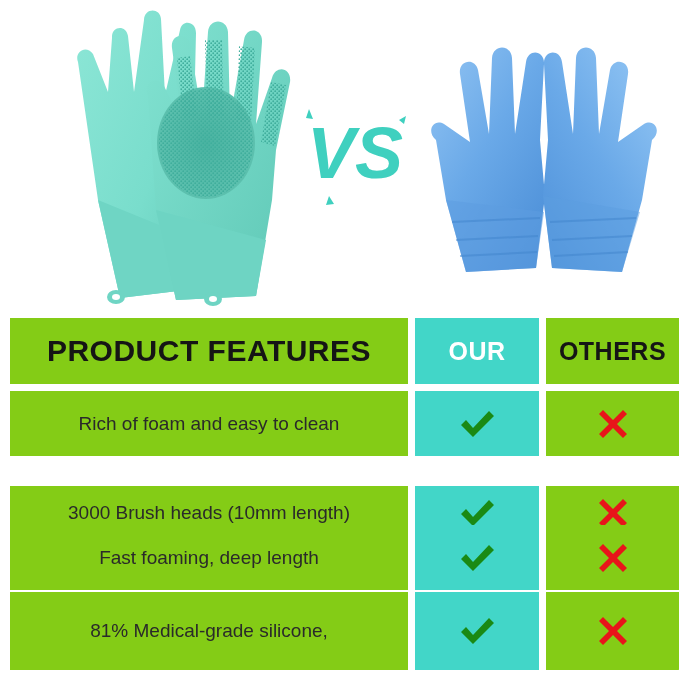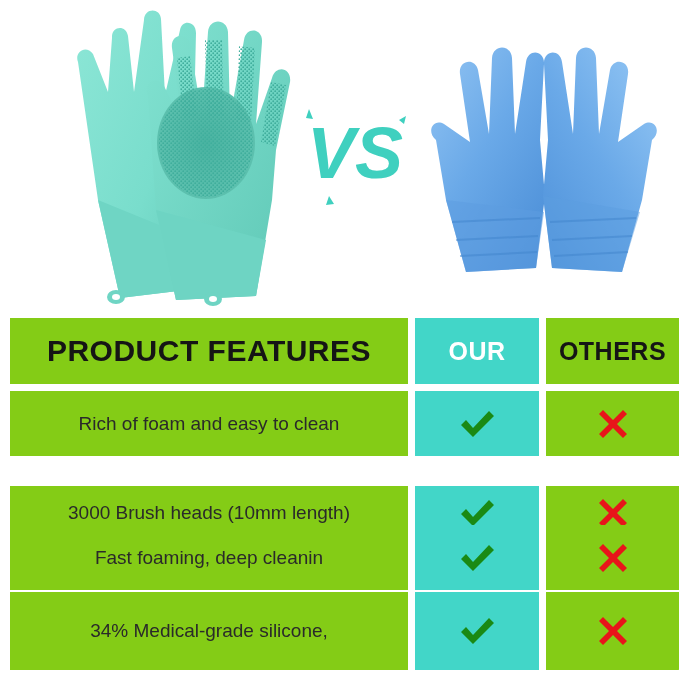--- a/index.html
+++ b/index.html
@@ -248,38 +248,38 @@
       </div>
       <div class="cell cell-others">
         <svg class="mark" width="32" height="32" viewBox="0 0 32 32">
           <path d="M6 2 L16 12 L26 2 L30 6 L20 16 L30 26 L26 30 L16 20 L6 30 L2 26 L12 16 L2 6 Z" fill="#e8151a"></path>
         </svg>
       </div>
     </div>
 
     <div class="row data-row-2">
       <div class="cell cell-feature">
-        <span class="feature-text">Fast foaming, deep cleanin</span>
+        <span class="feature-text">Fast foaming, deep length</span>
       </div>
       <div class="cell cell-our teal">
         <svg class="mark" width="40" height="34" viewBox="0 0 40 34">
           <path d="M4 18 L9 13 L16 21 L32 4 L37 9 L16 30 Z" fill="#1a8a14"></path>
         </svg>
       </div>
       <div class="cell cell-others">
         <svg class="mark" width="32" height="32" viewBox="0 0 32 32">
           <path d="M6 2 L16 12 L26 2 L30 6 L20 16 L30 26 L26 30 L16 20 L6 30 L2 26 L12 16 L2 6 Z" fill="#e8151a"></path>
         </svg>
       </div>
     </div>
 
     <div class="row data-row-3">
       <div class="cell cell-feature">
         <span class="feature-text">
-          <span>34% Medical-grade silicone,</span><br>
+          <span>81% Medical-grade silicone,</span><br>
         </span>
       </div>
       <div class="cell cell-our teal">
         <svg class="mark" width="40" height="34" viewBox="0 0 40 34">
           <path d="M4 18 L9 13 L16 21 L32 4 L37 9 L16 30 Z" fill="#1a8a14"></path>
         </svg>
       </div>
       <div class="cell cell-others">
         <svg class="mark" width="32" height="32" viewBox="0 0 32 32">
           <path d="M6 2 L16 12 L26 2 L30 6 L20 16 L30 26 L26 30 L16 20 L6 30 L2 26 L12 16 L2 6 Z" fill="#e8151a"></path>

